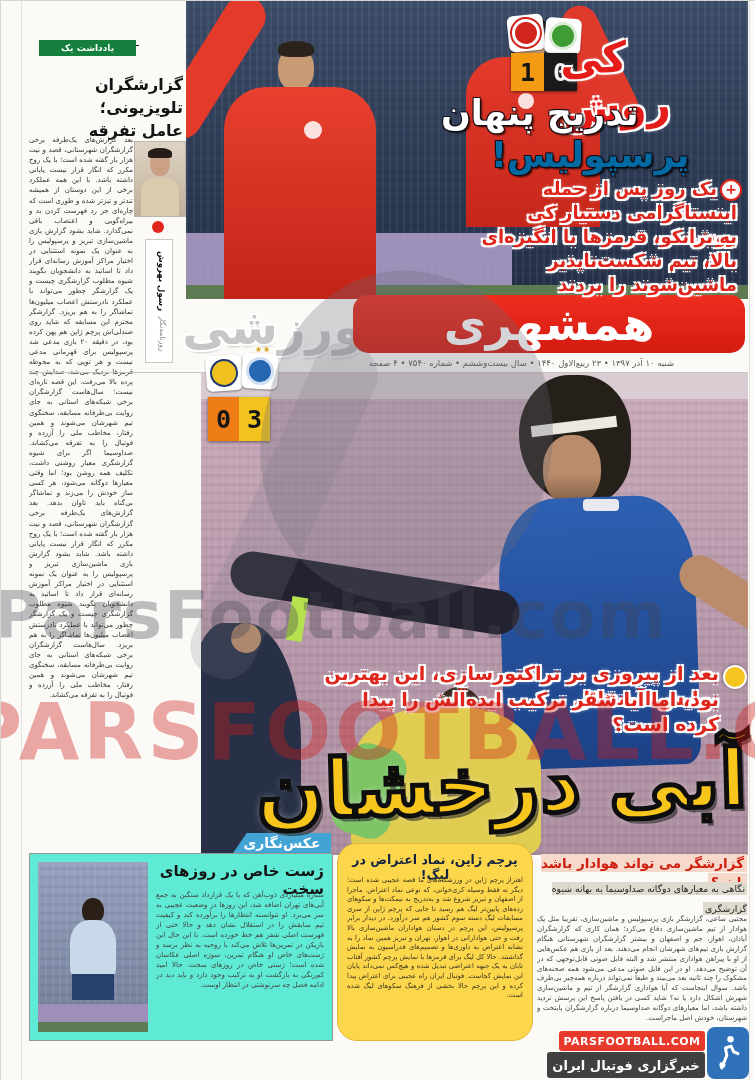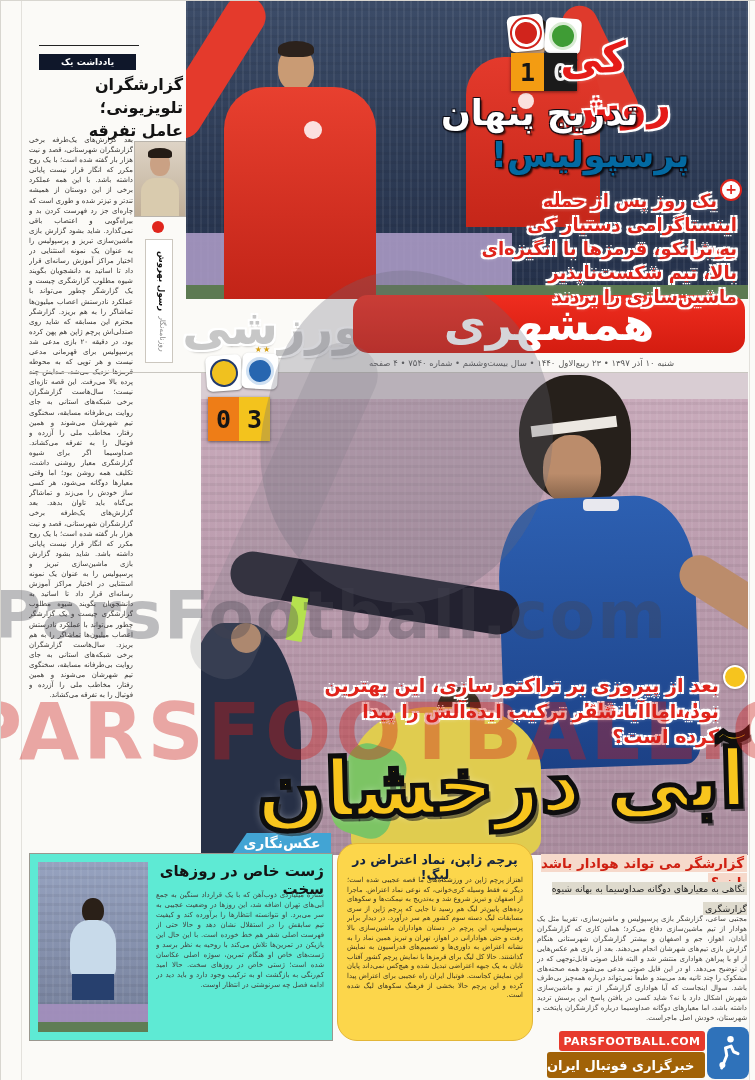--- a/index.html
+++ b/index.html
@@ -7,21 +7,21 @@
   .abs{position:absolute;}
   .fa{direction:rtl;unicode-bidi:plaintext;}
   .edge{background:#e3e1dc;}
   
   #top-photo{left:185px;top:0;width:562px;height:298px;background:linear-gradient(180deg,#3c4c68 0%,#2d3b55 55%,#24304a 100%);overflow:hidden;}
   .crowd{position:absolute;inset:0;background:repeating-linear-gradient(90deg,rgba(255,255,255,.06) 0 2px,transparent 2px 7px),repeating-linear-gradient(0deg,rgba(0,0,0,.05) 0 3px,transparent 3px 9px);}
   
   #main-photo{left:200px;top:372px;width:547px;height:482px;background:linear-gradient(180deg,#cbadbd 0%,#bb9cae 40%,#ab8d9f 100%);overflow:hidden;}
   .outline-w{text-shadow:-2px -2px 0 #fff,2px -2px 0 #fff,-2px 2px 0 #fff,2px 2px 0 #fff,0 0 5px rgba(255,255,255,.9);}
   .outline-d{text-shadow:-1px -1px 0 rgba(10,10,20,.85),1px -1px 0 rgba(10,10,20,.85),-1px 1px 0 rgba(10,10,20,.85),2px 2px 2px rgba(0,0,0,.8);}
-  .dek-red{font-weight:bold;color:#e0251c;font-size:18px;line-height:24px;text-align:right;margin-top:12px;}
+  .dek-red{font-weight:bold;color:#e0251c;font-size:18px;line-height:24px;text-align:right;}
   .just{text-align:justify;text-align-last:right;color:#33312e;}
   .badge-tile{position:absolute;width:36px;height:36px;background:#fff;border-radius:6px;box-shadow:0 1px 2px rgba(0,0,0,.4);display:flex;align-items:center;justify-content:center;}
   .crest{width:28px;height:28px;border-radius:50%;box-sizing:border-box;}
   .scorebox{position:absolute;display:flex;box-shadow:0 1px 3px rgba(0,0,0,.5);}
   .cell{width:50%;display:flex;align-items:center;justify-content:center;font-weight:bold;font-size:25px;font-family:"DejaVu Sans Mono",monospace;}
   .wm{pointer-events:none;z-index:40;font-weight:bold;white-space:nowrap;}
   .hairline{background:#c9c6c0;height:1px;}
 </style>
 </head>
 <body>
@@ -59,24 +59,24 @@
 
   <div class="abs fa outline-w" style="left:560px;top:30px;width:180px;font-size:42px;font-weight:bold;color:#e51c19;text-align:left;transform:rotate(-3deg);z-index:22;">کی روش</div>
   <div class="abs fa outline-d" style="left:440px;top:92px;width:300px;font-size:35px;font-weight:bold;color:#ffffff;text-align:left;z-index:22;line-height:40px;">تدریج پنهان</div>
   <div class="abs fa outline-d" style="left:490px;top:134px;width:250px;font-size:35px;font-weight:bold;color:#0369a1;text-align:left;z-index:22;line-height:40px;">پرسپولیس!</div>
 
   <div class="abs" style="left:719px;top:178px;width:18px;height:18px;border-radius:50%;background:#fff;border:2px solid #e0251c;color:#e0251c;font-weight:bold;font-size:14px;line-height:17px;text-align:center;z-index:23;">+</div>
   <div class="abs fa outline-w dek-red" style="left:500px;top:176px;width:216px;z-index:22;">یک روز پس از حمله</div>
   <div class="abs fa outline-w dek-red" style="left:480px;top:200px;width:256px;z-index:22;">اینستاگرامی دستیار کی روش</div>
   <div class="abs fa outline-w dek-red" style="left:480px;top:224px;width:256px;z-index:22;">به برانکو، قرمزها با انگیزه‌ای</div>
   <div class="abs fa outline-w dek-red" style="left:500px;top:248px;width:236px;z-index:22;">بالا، تیم شکست‌ناپذیر</div>
-  <div class="abs fa outline-w dek-red" style="left:520px;top:272px;width:216px;z-index:22;">ماشین‌سازی را بردند</div>
+  <div class="abs fa outline-w dek-red" style="left:520px;top:272px;width:216px;z-index:22;">ماشین‌شوند را بردند</div>
 
   <div class="abs" style="left:38px;top:44px;width:100px;height:1px;background:#222;"></div>
-  <div class="abs fa" style="left:38px;top:53px;width:97px;height:16px;background:#0f172a;color:#fff;font-size:9px;font-weight:bold;text-align:center;line-height:16px;">یادداشت یک</div>
+  <div class="abs fa" style="left:38px;top:39px;width:97px;height:16px;background:#15803d;color:#fff;font-size:9px;font-weight:bold;text-align:center;line-height:16px;">یادداشت یک</div>
   <div class="abs fa" style="left:28px;top:72px;width:154px;font-size:16px;font-weight:bold;color:#141414;text-align:right;line-height:23px;">
     <div>گزارشگران تلویزیونی؛</div>
     <div>عامل تفرقه</div>
   </div>
 
   <div class="abs" style="left:133px;top:140px;width:50px;height:74px;border:1px solid #b9b4ac;background:linear-gradient(180deg,#ded4c6,#bfae97);overflow:hidden;">
     <div class="abs" style="left:15px;top:10px;width:20px;height:24px;background:#caa184;border-radius:46%;"></div>
     <div class="abs" style="left:13px;top:6px;width:24px;height:10px;background:#241c16;border-radius:50% 50% 20% 20%;"></div>
     <div class="abs" style="left:6px;top:36px;width:38px;height:38px;background:#d9cbae;border-radius:14px 14px 0 0;"></div>
   </div>
@@ -161,21 +161,21 @@
     <span style="background:#f6d9cb;color:#cf2012;font-size:13.5px;font-weight:bold;padding:1px 3px;">گزارشگر می تواند هوادار باشد یا نه؟</span>
   </div>
   <div class="abs fa" style="left:536px;top:876px;width:210px;text-align:right;">
     <span style="background:#dedacd;color:#222;font-size:9.3px;padding:1px 2px;line-height:16px;">نگاهی به معیارهای دوگانه صداوسیما به بهانه شیوه گزارشگری</span>
   </div>
   <div class="abs fa just" style="left:536px;top:914px;width:210px;height:116px;font-size:7px;line-height:9.9px;overflow:hidden;color:#44423e;">مجتبی ساعی، گزارشگر بازی پرسپولیس و ماشین‌سازی، تقریباً مثل یک هوادار از تیم ماشین‌سازی دفاع می‌کرد؛ همان کاری که گزارشگران آبادان، اهواز، جم و اصفهان و بیشتر گزارشگران شهرستانی هنگام گزارش بازی تیم‌های شهرشان انجام می‌دهند. بعد از بازی هم عکس‌هایی از او با پیراهن هواداری منتشر شد و البته فایل صوتی قابل‌توجهی که در آن توضیح می‌دهد. او در این فایل صوتی مدعی می‌شود همه صحنه‌های مشکوک را چند ثانیه بعد می‌بیند و طبعاً نمی‌تواند درباره همه‌چیز بی‌طرف باشد. سوال اینجاست که آیا هواداری گزارشگر از تیم و ماشین‌سازی شهرش اشکال دارد یا نه؟ شاید کسی در یافتن پاسخ این پرسش تردید داشته باشد، اما معیارهای دوگانه صداوسیما درباره گزارشگران پایتخت و شهرستان، خودش اصل ماجراست.</div>
 
   <div class="abs" style="left:558px;top:1030px;width:146px;height:20px;background:#e73a2d;border-radius:3px;display:flex;align-items:center;justify-content:center;z-index:30;">
     <span style="color:#fff;font-size:11px;font-weight:bold;letter-spacing:.5px;font-family:'DejaVu Sans',sans-serif;">PARSFOOTBALL.COM</span>
   </div>
-  <div class="abs" style="left:546px;top:1051px;width:158px;height:26px;background:#a16207;border-radius:3px;display:flex;align-items:center;z-index:30;">
+  <div class="abs" style="left:546px;top:1051px;width:158px;height:26px;background:#404040;border-radius:3px;display:flex;align-items:center;justify-content:center;z-index:30;">
     <span class="fa" style="color:#fff;font-size:13px;font-weight:bold;">خبرگزاری فوتبال ایران</span>
   </div>
   <div class="abs" style="left:706px;top:1026px;width:42px;height:52px;background:#2f72ba;border-radius:8px;display:flex;align-items:center;justify-content:center;z-index:30;">
     <svg width="30" height="38" viewBox="0 0 24 30">
       <circle cx="14" cy="4" r="2.6" fill="#fff"></circle>
       <path d="M7 27 L11 17 L10 11 L14.5 9.5 L16.5 14 L20 15.5" stroke="#fff" stroke-width="2.4" fill="none" stroke-linecap="round" stroke-linejoin="round"></path>
       <circle cx="7.5" cy="24.5" r="2.4" fill="#fff"></circle>
     </svg>
   </div>
 

